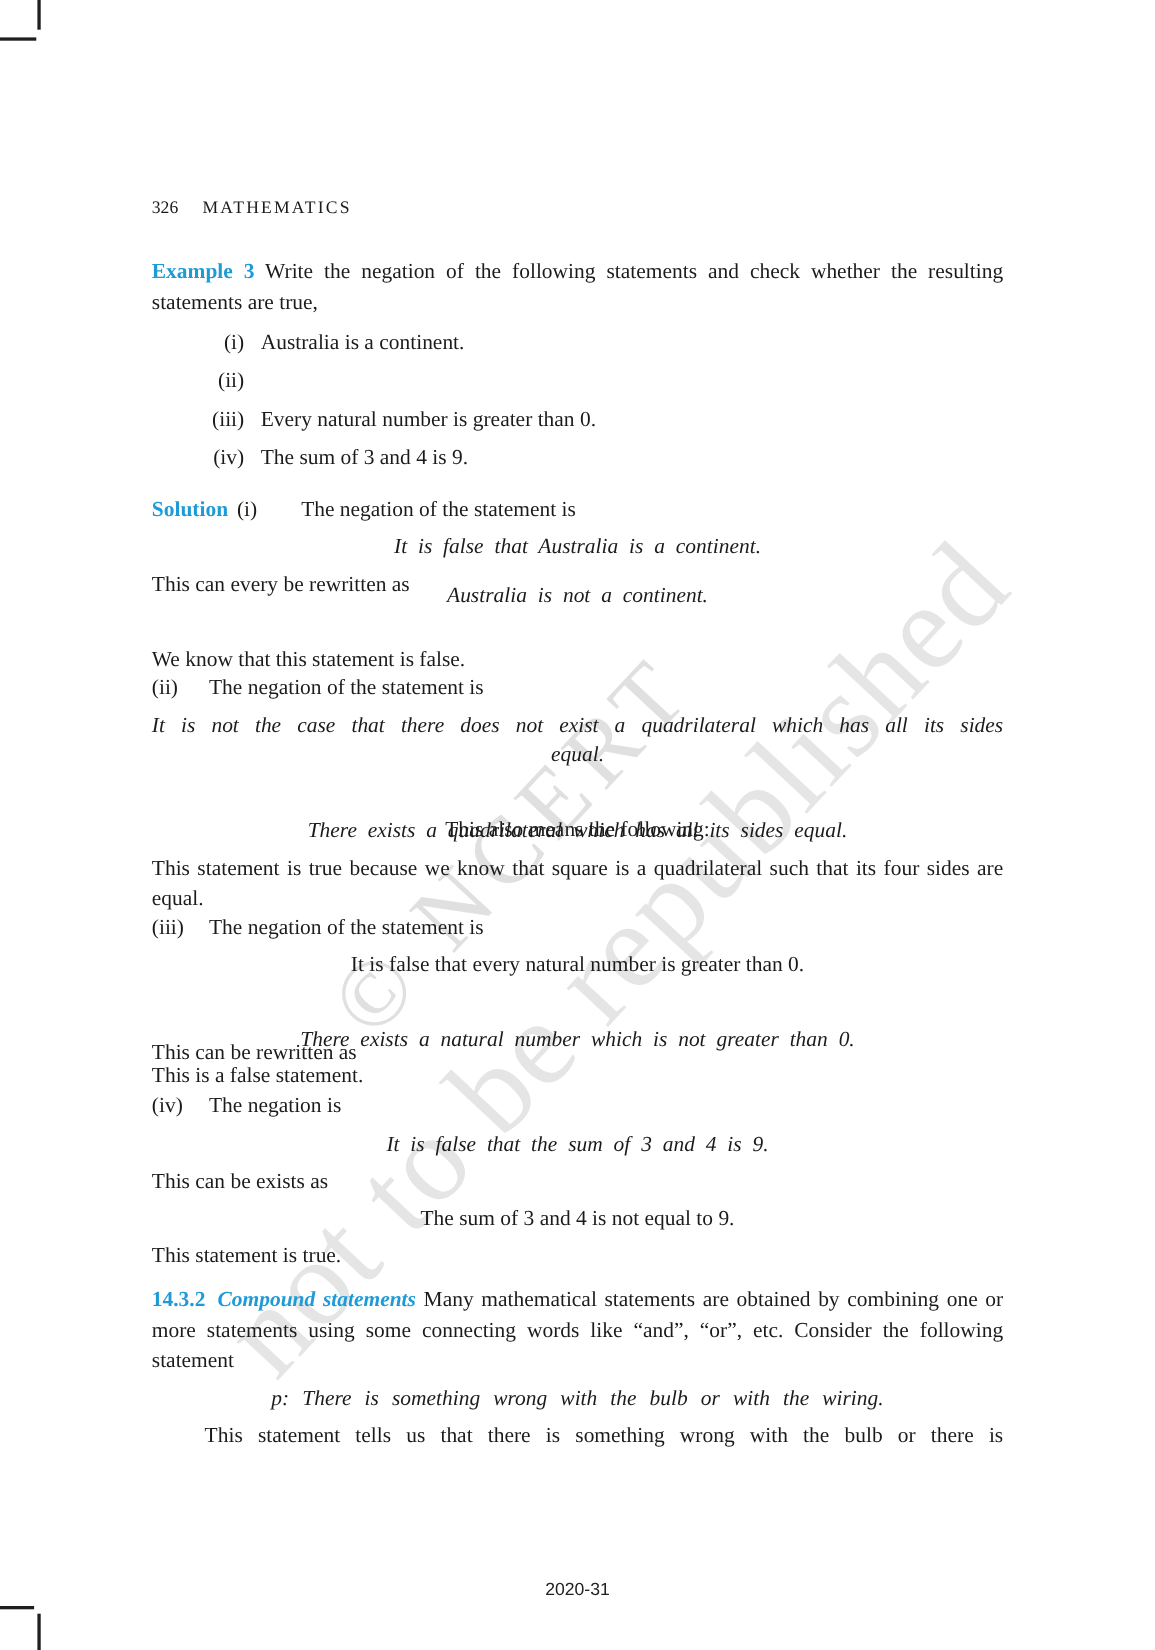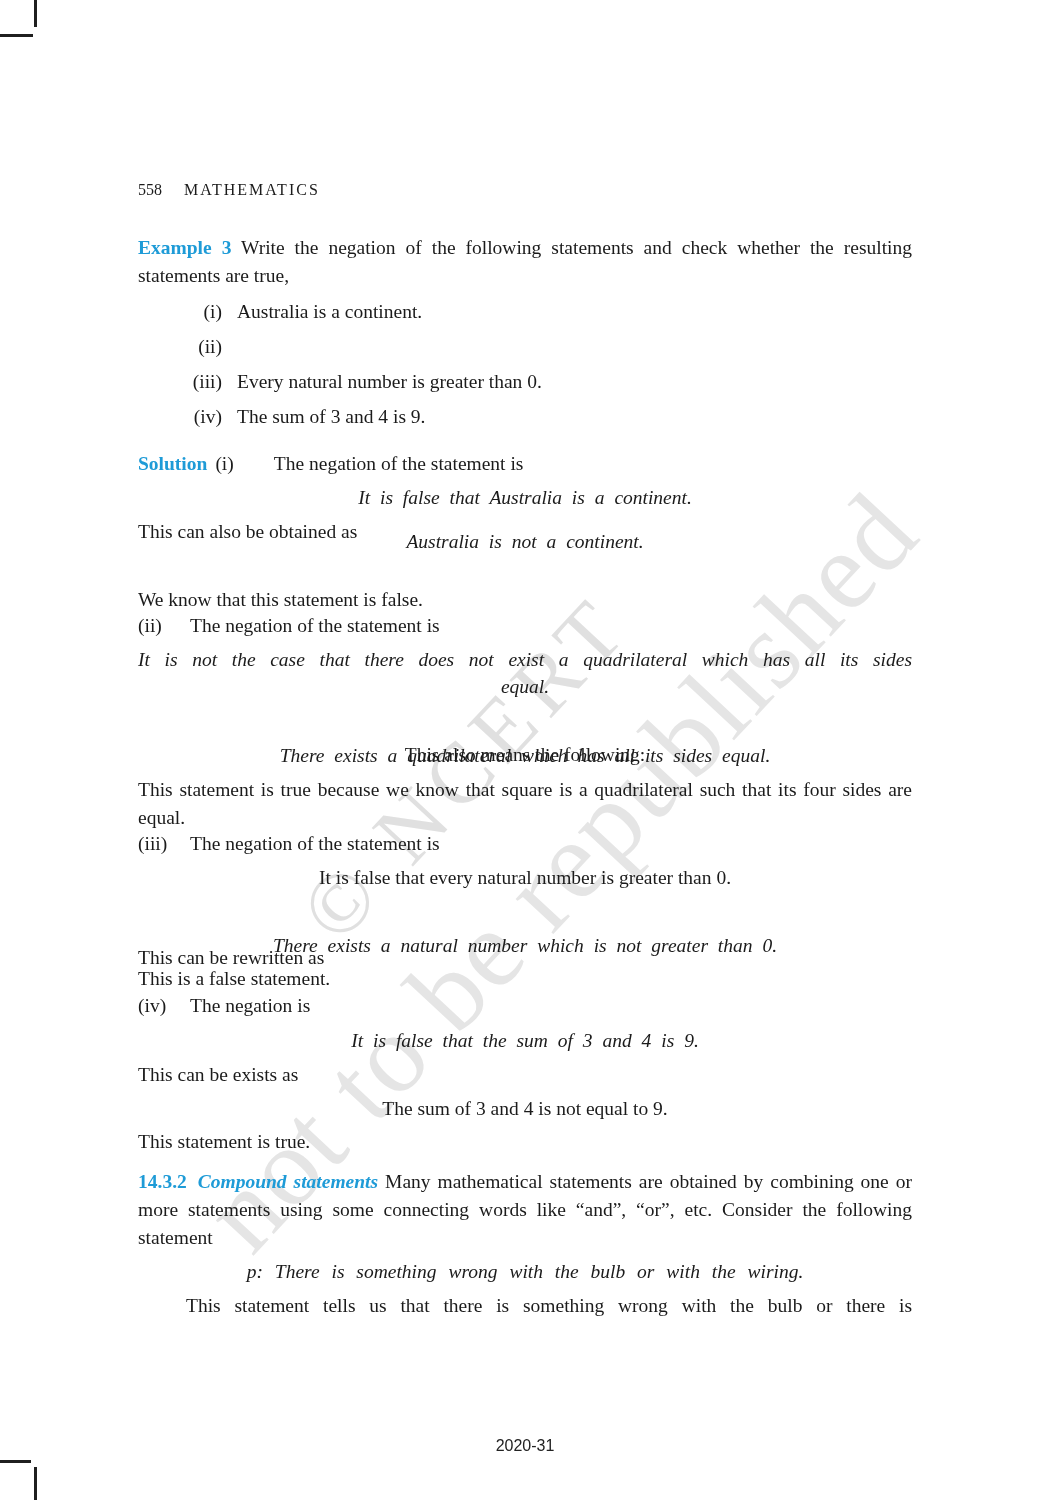--- a/index.html
+++ b/index.html
@@ -62,21 +62,21 @@
   <div class="wm wm2">not to be republished</div>
 
   <div class="mark" style="left:34px; top:0; width:3px; height:27px;"></div>
   <div class="mark" style="left:0; top:34px; width:33px; height:3px;"></div>
   <div class="mark" style="left:0; top:1460px; width:31px; height:3px;"></div>
   <div class="mark" style="left:34px; top:1467px; width:3px; height:33px;"></div>
 
   <div class="content">
 
     <div class="abs header" style="left:138px; top:181px;">
-      <span>558</span><span class="htitle">MATHEMATICS</span>
+      <span>326</span><span class="htitle">MATHEMATICS</span>
     </div>
 
     <div class="abs line blk just" style="top:234px;">
       <span class="blue">Example 3</span>
       <span>Write the negation of the following statements and check whether the resulting statements are true,</span>
     </div>
 
     <div class="abs line blk item" style="top:298px;">
       <span class="num">(i)</span>
       <span class="itxt">Australia is a continent.</span>
@@ -90,21 +90,21 @@
     </div>
     <div class="abs line blk item" style="top:403px;">
       <span class="num">(iv)</span>
       <span class="itxt">The sum of 3 and 4 is 9.</span>
     </div>
 
     <div class="abs line blk" style="top:450px;">
       <span class="blue">Solution</span><span class="sol-marker">(i)</span><span class="sol-lead">The negation of the statement is</span>
     </div>
     <div class="abs line blk center it ws" style="top:484px;">It is false that Australia is a continent.</div>
-    <div class="abs line blk" style="top:518px;">This can also be obtained as</div>
+    <div class="abs line blk" style="top:518px;">This can every be rewritten as</div>
     <div class="abs line blk center it ws" style="top:528px;">Australia is not a continent.</div>
     <div class="abs line blk" style="top:586px;">We know that this statement is false.</div>
 
     <div class="abs line blk sub" style="top:612px;">
       <span class="smk">(ii)</span>
       <span>The negation of the statement is</span>
     </div>
     <div class="abs line blk it justall" style="top:646px;">It is not the case that there does not exist a quadrilateral which has all its sides</div>
     <div class="abs line blk center it" style="top:673px;">equal.</div>
     <div class="abs line blk" style="top:741px;text-align:center;">This also means the following:</div>

